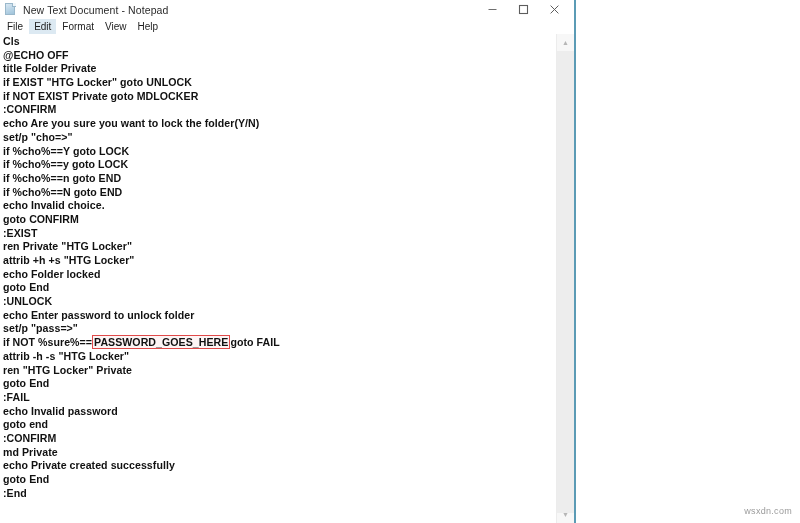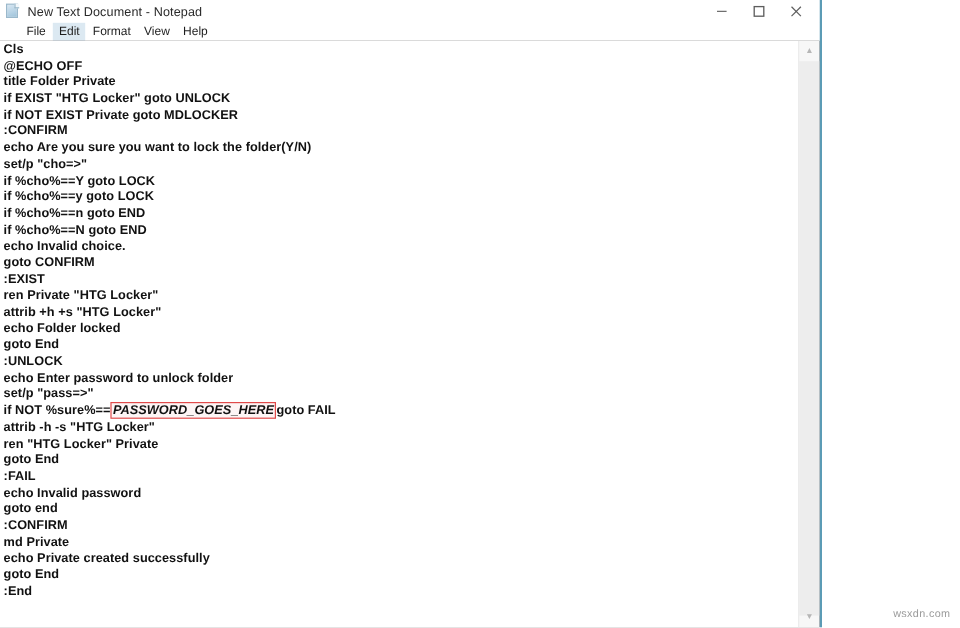--- a/index.html
+++ b/index.html
@@ -17,21 +17,21 @@
     width: 800px;
     height: 523px;
     background: #ffffff;
   }
 
   
   #notepad-window {
     position: absolute;
     left: 0;
     top: 0;
-    width: 685px;
+    width: 576px;
     height: 523px;
     background: #ffffff;
     box-sizing: border-box;
     border-right: 2px solid #5b9bb5;
     overflow: hidden;
   }
 
   
   .titlebar {
     position: relative;
@@ -91,21 +91,21 @@
     color: #6f6f6f;
   }
   .wc-btn svg { display: block; }
 
   
   .menubar {
     height: 15px;
     background: #ffffff;
     display: flex;
     align-items: center;
-    padding-left: 17px;
+    padding-left: 2px;
     position: relative;
   }
   .menu-item {
     font-size: 10px;
     color: #1d1d1d;
     padding: 1px 5px 1px 5px;
     margin-right: 1px;
     line-height: 13px;
     white-space: nowrap;
   }
@@ -142,21 +142,20 @@
     white-space: pre;
     letter-spacing: 0.05px;
   }
 
   
   .code-line .hl-token {
     outline: 1px solid #e04a4a;
     background: rgba(224, 74, 74, 0.055);
     padding: 0 1px;
     margin: 0 1px;
-    font-style: italic;
   }
 
   
   .scrollbar {
     position: absolute;
     right: 0;
     top: 0;
     bottom: 0;
     width: 18px;
     background: #f7f7f7;

